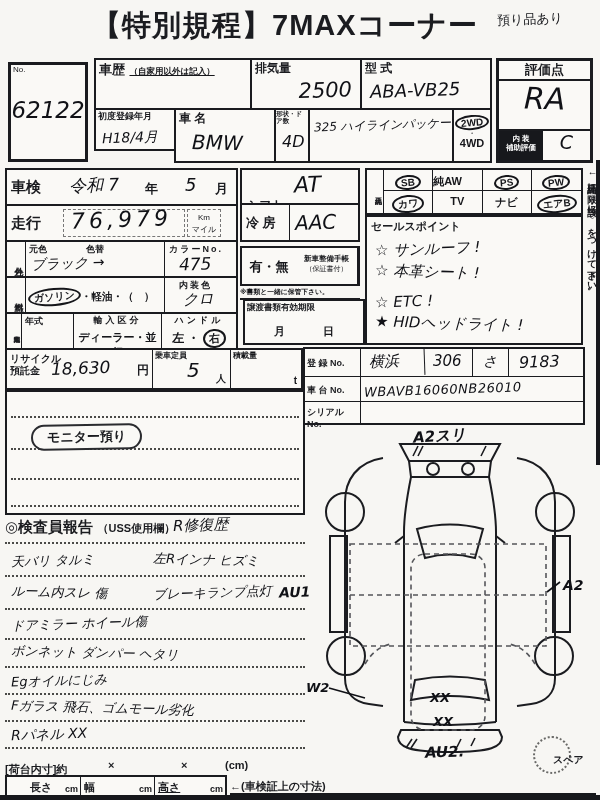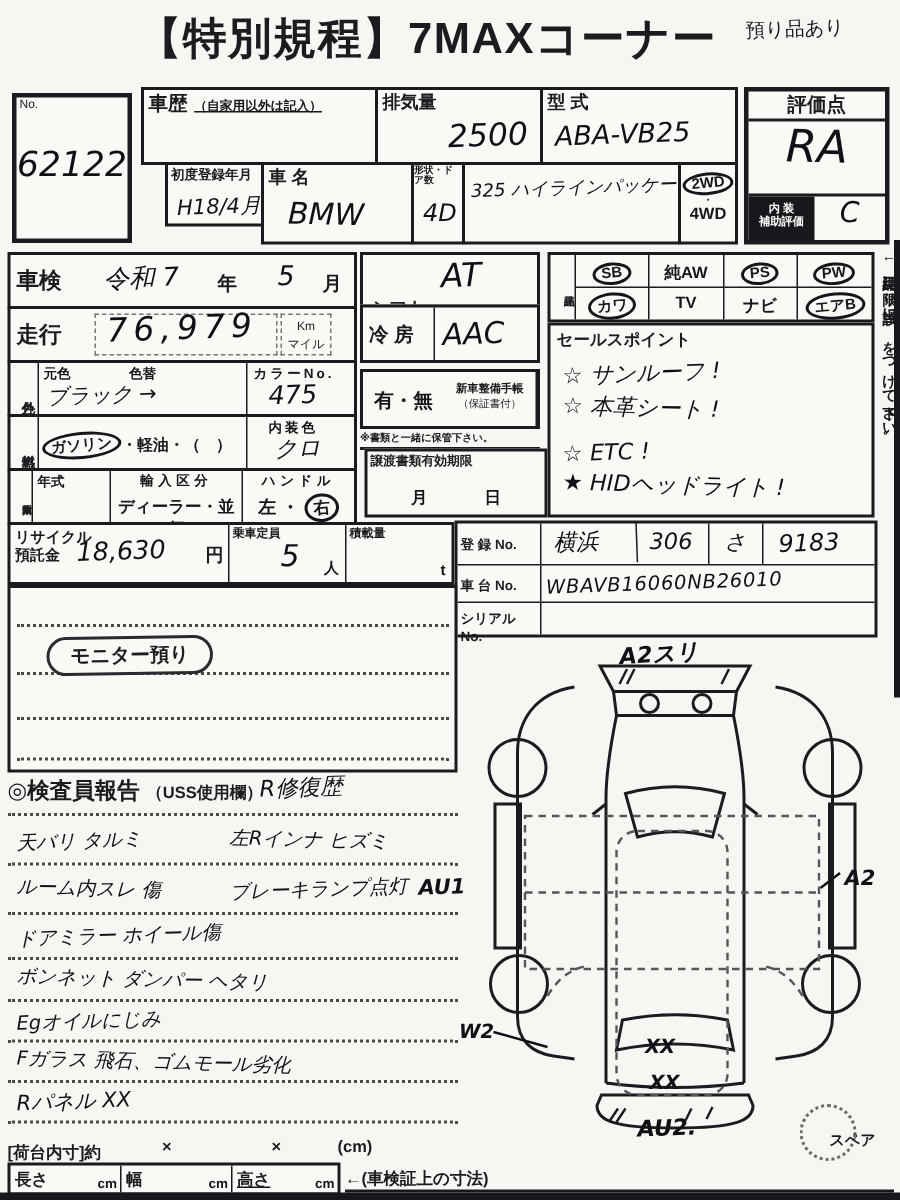--- a/index.html
+++ b/index.html
@@ -37,21 +37,21 @@
   </div>
   <div class="box" style="left:250px;top:58px;width:112px;height:52px;">
     <div class="lbl" style="font-size:12px;margin-left:3px;">排気量</div>
     <div class="hw r1" style="font-size:21px;text-align:right;margin:2px 8px 0 0;">2500</div>
   </div>
   <div class="box" style="left:360px;top:58px;width:132px;height:52px;">
     <div class="lbl" style="font-size:12px;margin-left:3px;">型 式</div>
     <div class="hw r1" style="font-size:18px;margin:2px 0 0 8px;">ABA-VB25</div>
   </div>
 
-  <div class="box" style="left:94px;top:108px;width:82px;height:43px;margin-left:16px;">
+  <div class="box" style="left:94px;top:108px;width:82px;height:43px;">
     <div class="lbl" style="font-size:9px;margin-left:2px;">初度登録年月</div>
     <div class="hw r1" style="font-size:14px;margin:6px 0 0 6px;">H18/4月</div>
   </div>
   <div class="box" style="left:174px;top:108px;width:102px;height:55px;">
     <div class="lbl" style="font-size:12px;margin-left:3px;">車 名</div>
     <div class="hw r2" style="font-size:20px;margin:4px 0 0 16px;">BMW</div>
   </div>
   <div class="box" style="left:274px;top:108px;width:36px;height:55px;">
     <div class="lbl" style="font-size:6.5px;line-height:1.1;">形状・ドア数</div>
     <div class="hw" style="font-size:16px;margin:8px 0 0 6px;">4D</div>
@@ -180,21 +180,21 @@
     <div style="display:flex;justify-content:center;gap:38px;font-size:11px;font-weight:bold;margin-top:10px;">
       <span>月</span>
       <span>日</span>
     </div>
   </div>
 
   <div class="box" style="left:365px;top:168px;width:218px;height:47px;display:flex;">
     <div class="vtext lbl" style="width:17px;font-size:7px;border-right:1.5px solid #1a1b1f;text-align:center;">純正品</div>
     <div style="flex:1;display:grid;grid-template-columns:repeat(4,1fr);grid-template-rows:1fr 1fr;">
       <div style="border-right:1.5px solid #1a1b1f;border-bottom:1.5px solid #1a1b1f;text-align:center;padding-top:2px;"><span class="circ" style="font-size:10px;font-weight:bold;">SB</span></div>
-      <div style="border-right:1.5px solid #1a1b1f;border-bottom:1.5px solid #1a1b1f;text-align:center;font-size:11px;font-weight:bold;padding-top:4px;">純AW</div>
+      <div style="border-right:1.5px solid #1a1b1f;border-bottom:1.5px solid #1a1b1f;text-align:left;font-size:11px;font-weight:bold;padding-top:4px;">純AW</div>
       <div style="border-right:1.5px solid #1a1b1f;border-bottom:1.5px solid #1a1b1f;text-align:center;padding-top:2px;"><span class="circ" style="font-size:10px;font-weight:bold;">PS</span></div>
       <div style="border-bottom:1.5px solid #1a1b1f;text-align:center;padding-top:2px;"><span class="circ" style="font-size:10px;font-weight:bold;">PW</span></div>
       <div style="border-right:1.5px solid #1a1b1f;text-align:center;padding-top:2px;"><span class="circ" style="font-size:10px;font-weight:bold;">カワ</span></div>
       <div style="border-right:1.5px solid #1a1b1f;text-align:center;font-size:11px;font-weight:bold;padding-top:4px;">TV</div>
       <div style="border-right:1.5px solid #1a1b1f;text-align:center;font-size:11px;font-weight:bold;padding-top:4px;">ナビ</div>
       <div style="text-align:center;padding-top:2px;"><span class="circ" style="font-size:10px;font-weight:bold;">エアB</span></div>
     </div>
   </div>
 
   <div class="box" style="left:365px;top:215px;width:218px;height:130px;">
@@ -316,21 +316,21 @@
   <div class="abs" style="left:533px;top:736px;width:38px;height:38px;border:2px dotted #6a6a68;border-radius:50%;"></div>
   <div class="abs lbl" style="left:553px;top:753px;font-size:10px;">スペア</div>
 
   <div class="abs" style="left:5px;top:759px;width:300px;height:15px;">
     <span class="lbl" style="font-size:11px;">[荷台内寸]約</span>
     <span class="lbl" style="position:absolute;left:103px;font-size:11px;">×</span>
     <span class="lbl" style="position:absolute;left:176px;font-size:11px;">×</span>
     <span class="lbl" style="position:absolute;left:220px;font-size:11px;">(cm)</span>
   </div>
   <div class="box" style="left:5px;top:775px;width:222px;height:22px;display:flex;">
-    <div style="width:74px;border-right:1.5px solid #1a1b1f;position:relative;">
+    <div style="width:74px;border-right:1.5px solid #1a1b1f;position:relative;padding-left:20px;">
       <span class="lbl" style="font-size:11px;margin-left:3px;">長さ</span>
       <span style="position:absolute;right:2px;bottom:1px;font-size:9px;font-weight:bold;">cm</span>
     </div>
     <div style="width:74px;border-right:1.5px solid #1a1b1f;position:relative;">
       <span class="lbl" style="font-size:11px;margin-left:3px;">幅</span>
       <span style="position:absolute;right:2px;bottom:1px;font-size:9px;font-weight:bold;">cm</span>
     </div>
     <div style="flex:1;position:relative;text-decoration:underline;">
       <span class="lbl" style="font-size:11px;margin-left:3px;">高さ</span>
       <span style="position:absolute;right:2px;bottom:1px;font-size:9px;font-weight:bold;">cm</span>

